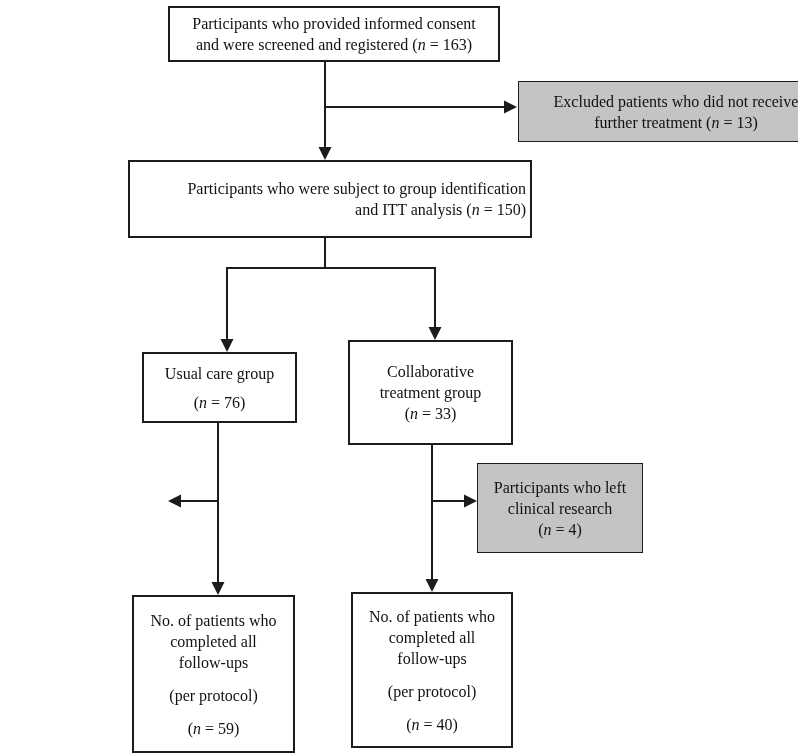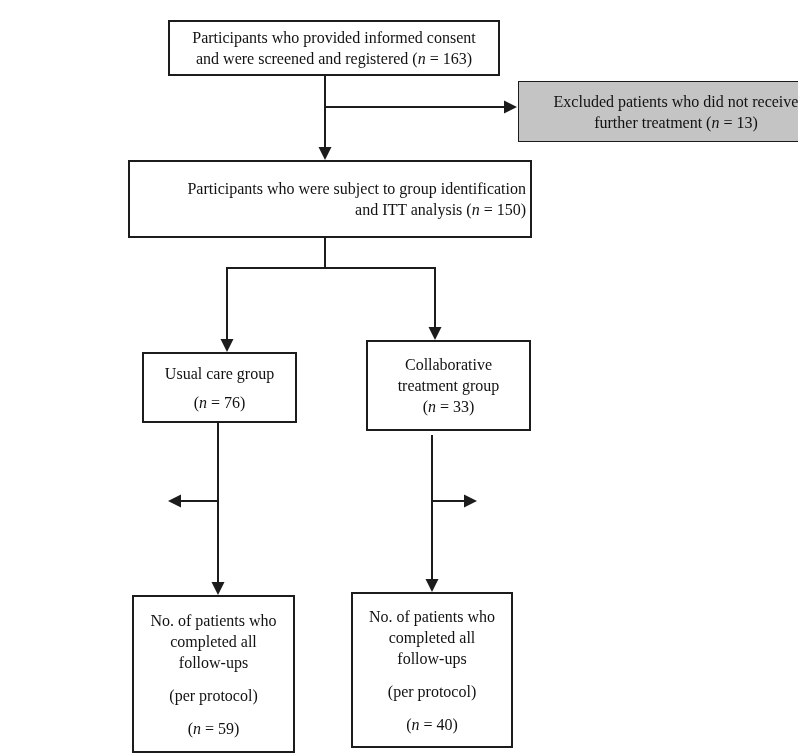--- a/index.html
+++ b/index.html
@@ -29,25 +29,25 @@
     display:flex;flex-direction:column;
     justify-content:center;align-items:center;
     text-align:center;
     font-size:16px;line-height:21px;
     padding:2px 4px;
   }
   .box.shaded{background:var(--shaded);border-width:1.5px;}
   .line{white-space:nowrap;}
   .line.gap{height:12px;}
   
-  #b-consent        {left:168px;top:20px;  width:332px;height:56px;}
+  #b-consent        {left:168px;top:6px;  width:332px;height:56px;}
   #b-excluded       {left:518px;top:81px; width:316px;height:61px;}
   #b-itt            {left:128px;top:160px;width:404px;height:78px;align-items:flex-end;}
   #b-usual          {left:142px;top:352px;width:155px;height:71px;gap:8px;}
-  #b-collab         {left:366px;top:340px;width:165px;height:91px;}
+  #b-collab         {left:348px;top:340px;width:165px;height:105px;}
   #b-dropout-usual  {left:3px;  top:458px;width:164px;height:89px;}
   #b-dropout-collab {left:477px;top:463px;width:166px;height:90px;}
   #b-pp-usual       {left:132px;top:595px;width:163px;height:158px;}
   #b-pp-collab      {left:351px;top:592px;width:162px;height:156px;}
 </style>
 </head>
 <body>
 
 <div id="figure">
 
@@ -101,20 +101,25 @@
       <div class="line"><span>(</span><i>n</i><span> = 76)</span></div>
     </div>
 
   <div class="box" id="b-collab">
       <div class="line"><span>Collaborative</span></div>
       <div class="line"><span>treatment group</span></div>
       <div class="line"><span>(</span><i>n</i><span> = 33)</span></div>
     </div>
 
 
+  <div class="box shaded" id="b-dropout-collab">
+      <div class="line"><span>Participants who left</span></div>
+      <div class="line"><span>clinical research</span></div>
+      <div class="line"><span>(</span><i>n</i><span> = 4)</span></div>
+    </div>
 
   <div class="box" id="b-pp-usual">
       <div class="line"><span>No. of patients who</span></div>
       <div class="line"><span>completed all</span></div>
       <div class="line"><span>follow-ups</span></div>
       <div class="line gap"></div>
       <div class="line"><span>(per protocol)</span></div>
       <div class="line gap"></div>
       <div class="line"><span>(</span><i>n</i><span> = 59)</span></div>
     </div>

